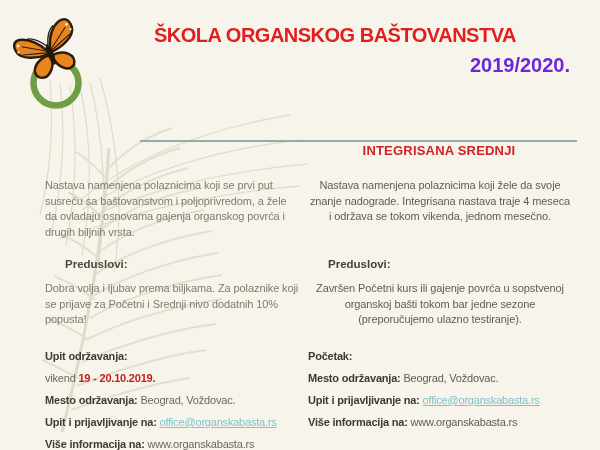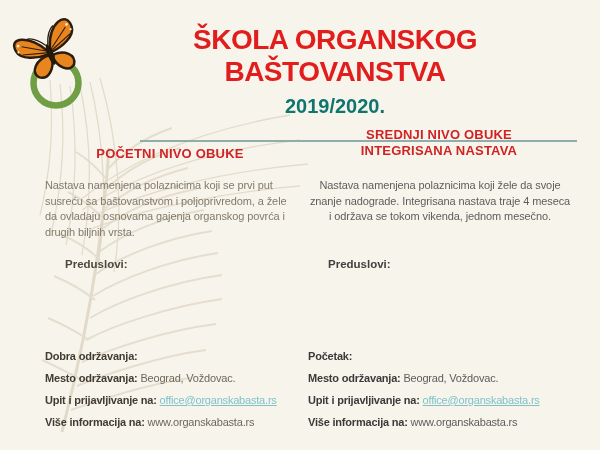--- a/index.html
+++ b/index.html
@@ -4,22 +4,22 @@
 <style>
   html,body{margin:0;padding:0;background:#888;}
   .slide{
     position:relative;width:600px;height:450px;margin:0 auto;
     background:#f7f4ec;overflow:hidden;
     font-family:"Liberation Sans",sans-serif;
   }
   .wm{position:absolute;left:0;top:0;z-index:1;}
   .logo-svg{position:absolute;left:6px;top:14px;z-index:2;}
   .hdr{position:absolute;left:100px;top:24px;width:470px;text-align:center;z-index:3;}
-  .title{margin:0;font-size:28px;font-weight:700;color:#e11d1d;letter-spacing:-0.5px;}
-  .subtitle{margin-top:7px;font-size:20px;font-weight:700;color:#0f766e;}
+  .title{margin:0;font-size:20px;font-weight:700;color:#e11d1d;letter-spacing:-0.5px;}
+  .subtitle{margin-top:7px;font-size:20px;font-weight:700;color:#6d28d9;text-align:right;}
   .divider{position:absolute;left:140px;top:140px;width:437px;height:2px;background:#8fadaa;z-index:2;}
   .colhead{position:absolute;z-index:4;font-weight:700;color:#d02424;font-size:13px;line-height:15.5px;text-align:center;letter-spacing:0.2px;}
   .colhead.left{left:45px;top:146px;width:250px;}
   .colhead.right{left:306px;top:127px;width:266px;}
   .col{position:absolute;top:0;height:450px;z-index:3;}
   .col.c0{left:45px;width:254px;}
   .col.c1{left:308px;width:264px;}
   .col p{margin:0;position:absolute;left:0;right:0;}
   .intro{top:178px;font-size:11px;line-height:15.5px;letter-spacing:-0.1px;}
   .plabel{top:258px;font-size:11.5px;font-weight:700;padding-left:20px;}
@@ -106,42 +106,42 @@
     </g>
   </svg>
 
   <div class="hdr">
     <h1 class="title">ŠKOLA ORGANSKOG BAŠTOVANSTVA</h1>
     <div class="subtitle">2019/2020.</div>
   </div>
 
   <div class="divider"></div>
 
-  <div class="colhead left">
-    <span>POČETNI NIVO OBUKE</span>
-  </div>
   <div class="colhead right">
-    <span>SREDNJI NIVO OBUKE</span><br>
-    <span>INTEGRISANA NASTAVA</span>
+    <br>
+    <span>INTEGRISANA SREDNJI</span>
   </div>
 
   <div class="col c0">
     <p class="intro">Nastava namenjena polaznicima koji se prvi put susreću sa baštovanstvom i poljoprivredom, a žele da ovladaju osnovama gajenja organskog povrća i drugih biljnih vrsta.</p>
     <p class="plabel">Preduslovi:</p>
+    <p class="ptext">Dobra volja i ljubav prema biljkama. Za polaznike koji se prijave za Početni i Srednji nivo dodatnih 10% popusta!</p>
     <div class="details">
-      <div class="row"><span class="b">Dobra održavanja:</span></div>
+      <div class="row"><span class="b">Upit održavanja:</span></div>
+      <div class="row"><span>vikend </span><span class="rb">19 - 20.10.2019.</span></div>
       <div class="row"><span class="b">Mesto održavanja:</span><span> Beograd, Voždovac.</span></div>
       <div class="row"><span class="b">Upit i prijavljivanje na: </span><span class="link">office@organskabasta.rs</span></div>
       <div class="row"><span class="b">Više informacija na: </span><span>www.organskabasta.rs</span></div>
     </div>
   </div>
 
   <div class="col c1">
     <p class="intro">Nastava namenjena polaznicima koji žele da svoje znanje nadograde.  Integrisana nastava traje 4 meseca i održava se tokom vikenda, jednom mesečno.</p>
     <p class="plabel">Preduslovi:</p>
+    <p class="ptext">Završen Početni kurs ili gajenje povrća u sopstvenoj organskoj bašti tokom bar jedne sezone (preporučujemo ulazno testiranje).</p>
     <div class="details">
       <div class="row"><span class="b">Početak:</span></div>
       <div class="row"><span class="b">Mesto održavanja:</span><span> Beograd, Voždovac.</span></div>
       <div class="row"><span class="b">Upit i prijavljivanje na: </span><span class="link">office@organskabasta.rs</span></div>
       <div class="row"><span class="b">Više informacija na: </span><span>www.organskabasta.rs</span></div>
     </div>
   </div>
 
 </div>
 

